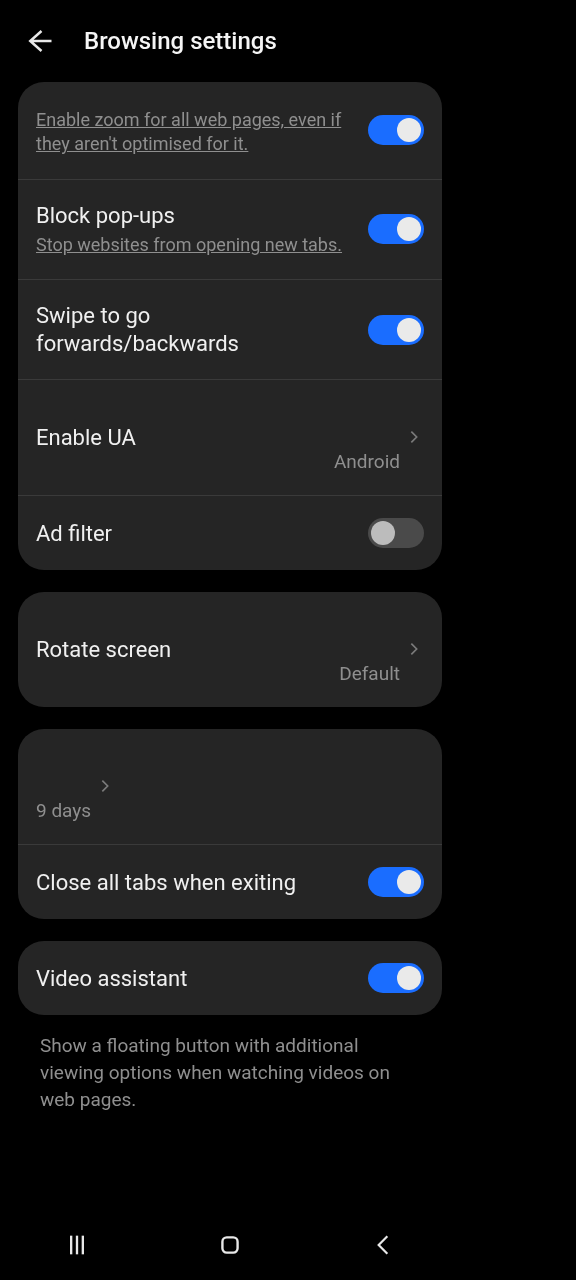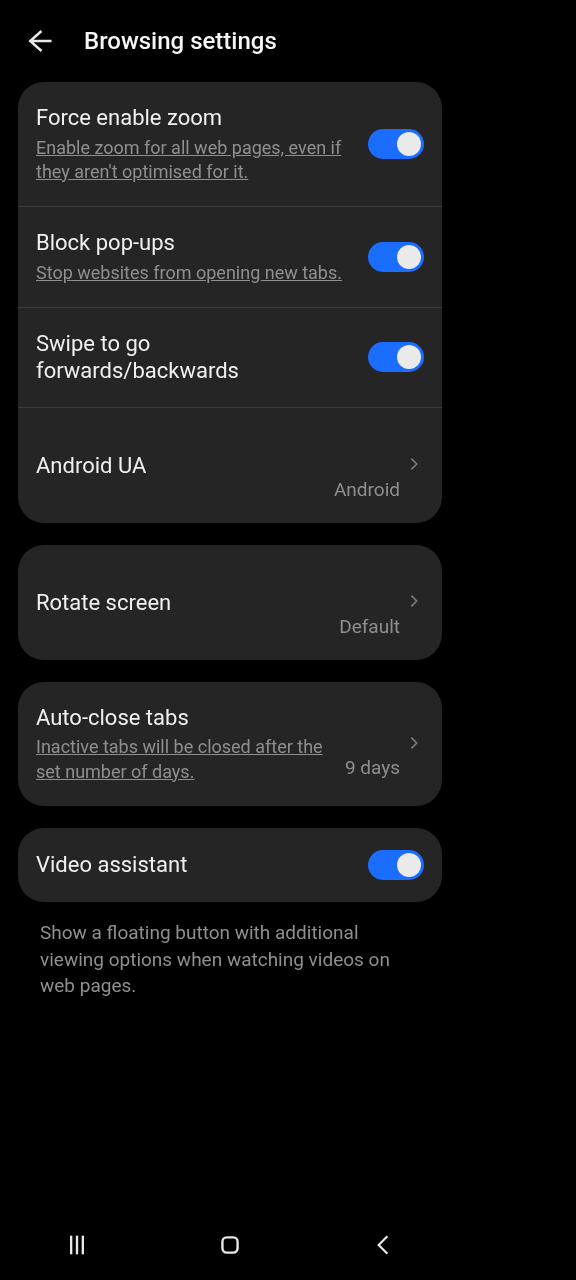--- a/index.html
+++ b/index.html
@@ -52,21 +52,20 @@
       <path d="M14 4 L5 12 L14 20 M5 12 L22 12"></path>
     </svg>
   </div>
   <div class="title">Browsing settings</div>
 </div>
 
 <div class="card">
 
   <div class="row">
     <div class="txt">
-      <div class="label">Force enable zoom</div>
       <div class="subtext">Enable zoom for all web pages, even if they aren't optimised for it.</div>
     </div>
     <div class="toggle on">
           <div class="knob"></div>
         </div>
   </div>
 
   <div class="row">
     <div class="txt">
       <div class="label">Block pop-ups</div>
@@ -81,32 +80,40 @@
     <div class="txt">
       <div class="label">Swipe to go forwards/backwards</div>
     </div>
     <div class="toggle on">
           <div class="knob"></div>
         </div>
   </div>
 
   <div class="row">
     <div class="txt">
-      <div class="label">Android UA</div>
+      <div class="label">Enable UA</div>
     </div>
     <div class="value-wrap">
       <span class="value">Android</span>
       <span class="chevron">
         <svg viewBox="0 0 24 24" width="16" height="16">
               <path d="M8 4 L16 12 L8 20"></path>
             </svg>
       </span>
     </div>
   </div>
 
+  <div class="row">
+    <div class="txt">
+      <div class="label">Ad filter</div>
+    </div>
+    <div class="toggle off">
+          <div class="knob"></div>
+        </div>
+  </div>
 
 </div>
 
 <div class="card">
   <div class="row">
     <div class="txt">
       <div class="label">Rotate screen</div>
     </div>
     <div class="value-wrap">
       <span class="value">Default</span>
@@ -114,32 +121,36 @@
         <svg viewBox="0 0 24 24" width="16" height="16">
               <path d="M8 4 L16 12 L8 20"></path>
             </svg>
       </span>
     </div>
   </div>
 </div>
 
 <div class="card">
   <div class="row">
-    <div class="txt">
-      <div class="label">Auto-close tabs</div>
-      <div class="subtext">Inactive tabs will be closed after the set number of days.</div>
-    </div>
     <div class="value-wrap">
       <span class="value">9 days</span>
       <span class="chevron">
         <svg viewBox="0 0 24 24" width="16" height="16">
               <path d="M8 4 L16 12 L8 20"></path>
             </svg>
       </span>
     </div>
+  </div>
+  <div class="row">
+    <div class="txt">
+      <div class="label">Close all tabs when exiting</div>
+    </div>
+    <div class="toggle on">
+          <div class="knob"></div>
+        </div>
   </div>
 </div>
 
 <div class="card">
   <div class="row">
     <div class="txt">
       <div class="label">Video assistant</div>
     </div>
     <div class="toggle on">
           <div class="knob"></div>

